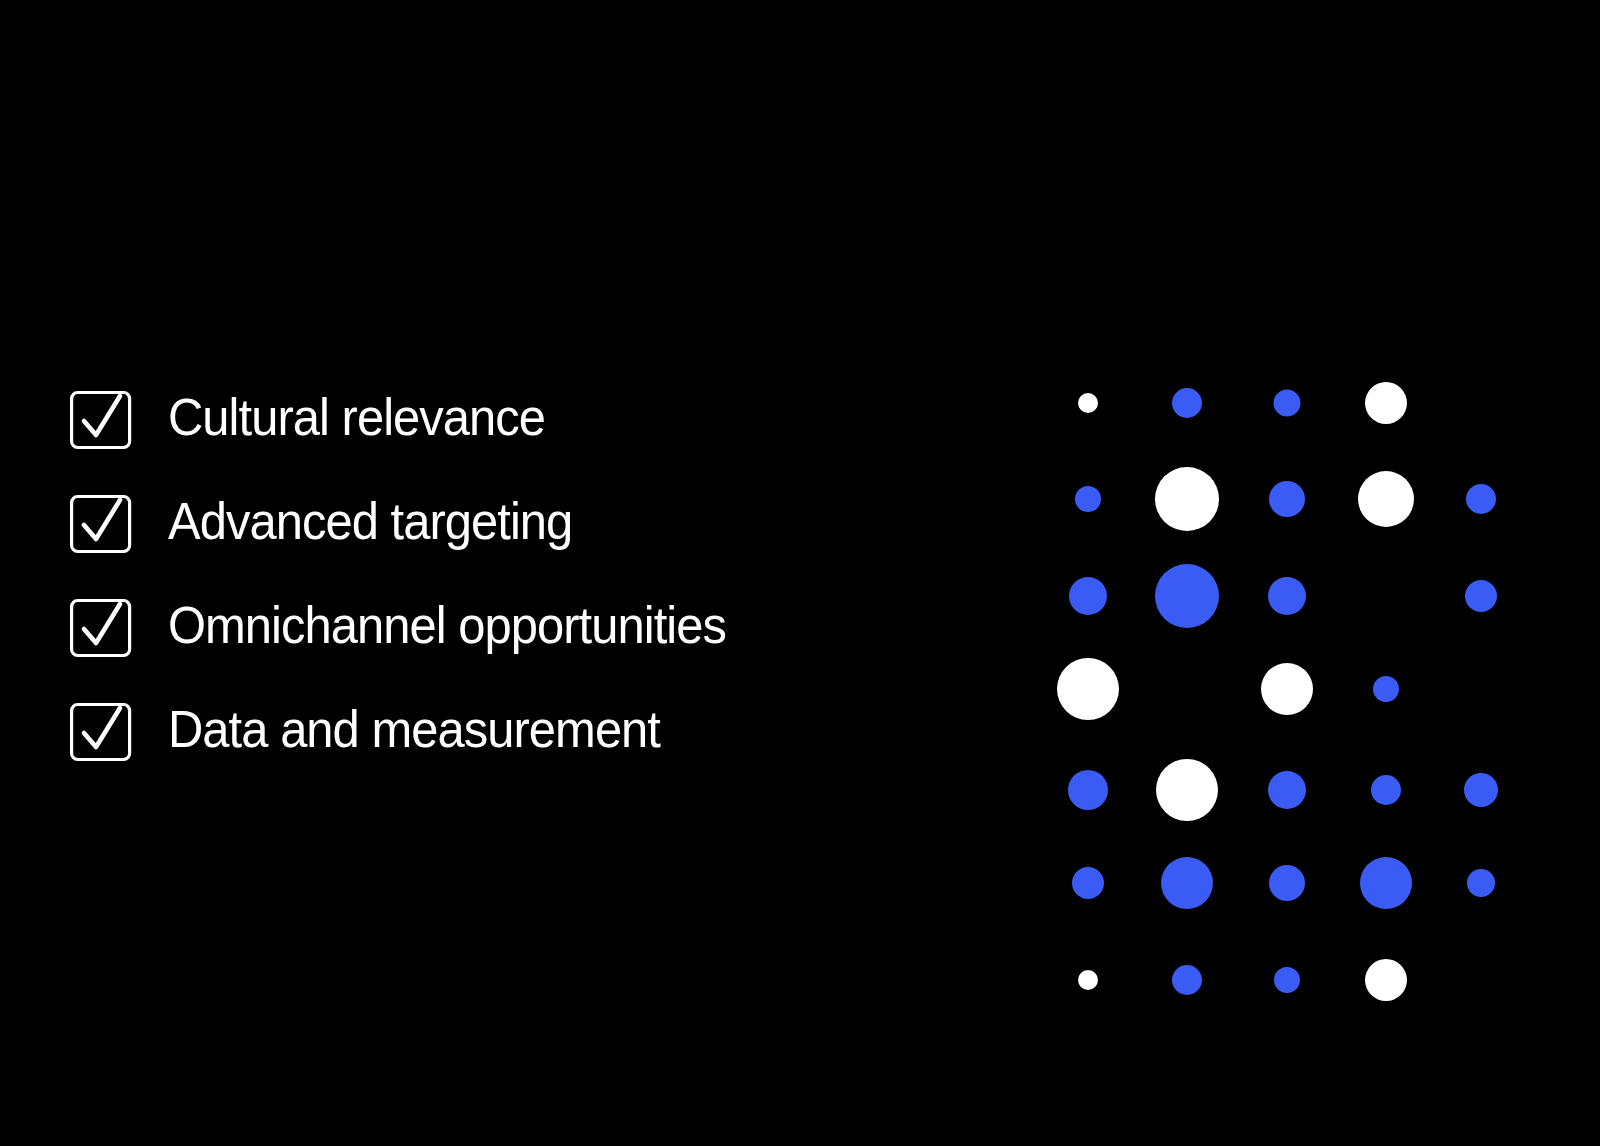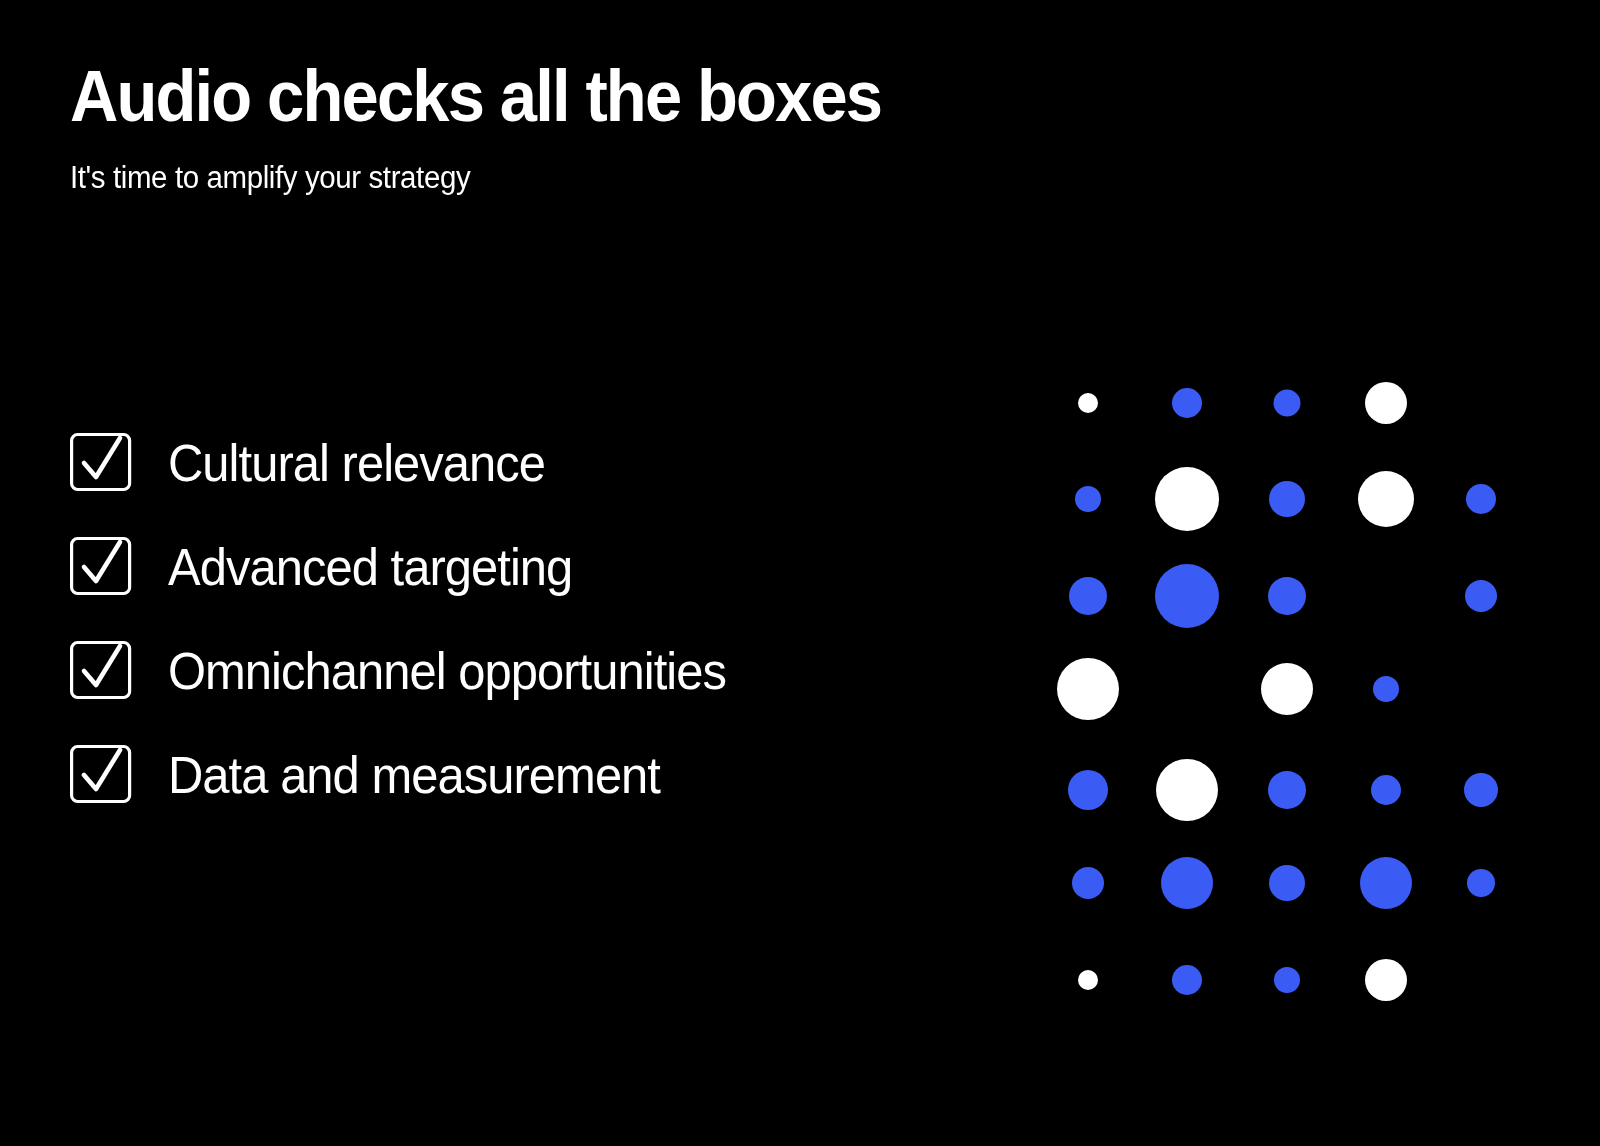--- a/index.html
+++ b/index.html
@@ -46,21 +46,21 @@
 
   
   .checklist {
     position:absolute;
     left:70px; top:388px;
     width:960px;
     list-style:none;
   }
   .check-item {
     display:flex;
-    align-items:flex-end;
+    align-items:flex-start;
     height:104px;
   }
   .check-box-icon {
     flex:0 0 auto;
     width:62px; height:62px;
     position:relative;
     margin-right:36px;
   }
   .check-box-icon svg { display:block; width:62px; height:62px; overflow:visible; }
 
@@ -86,24 +86,20 @@
     position:absolute;
     border-radius:50%;
     transform:translate(-50%,-50%);
   }
 </style>
 </head>
 <body>
 
 <div class="slide">
 
-  <div class="heading-block">
-    <h1 class="slide-title">Audio checks all the boxes</h1>
-    <p class="slide-subtitle">It's time to amplify your strategy</p>
-  </div>
 
   <ul class="checklist" id="checklist">
       <li class="check-item">
         <span class="check-box-icon">
           <svg viewBox="0 0 62 62" xmlns="http://www.w3.org/2000/svg">
             <rect x="1.6" y="4.5" width="58" height="55" rx="6" ry="6" fill="none" stroke="#FFFFFF" stroke-width="3.2"></rect>
             <path d="M14 33 L26 47 L50 8" fill="none" stroke="#FFFFFF" stroke-width="4.6" stroke-linecap="round" stroke-linejoin="round"></path>
           </svg>
         </span>
         <span class="check-label">Cultural relevance</span>

